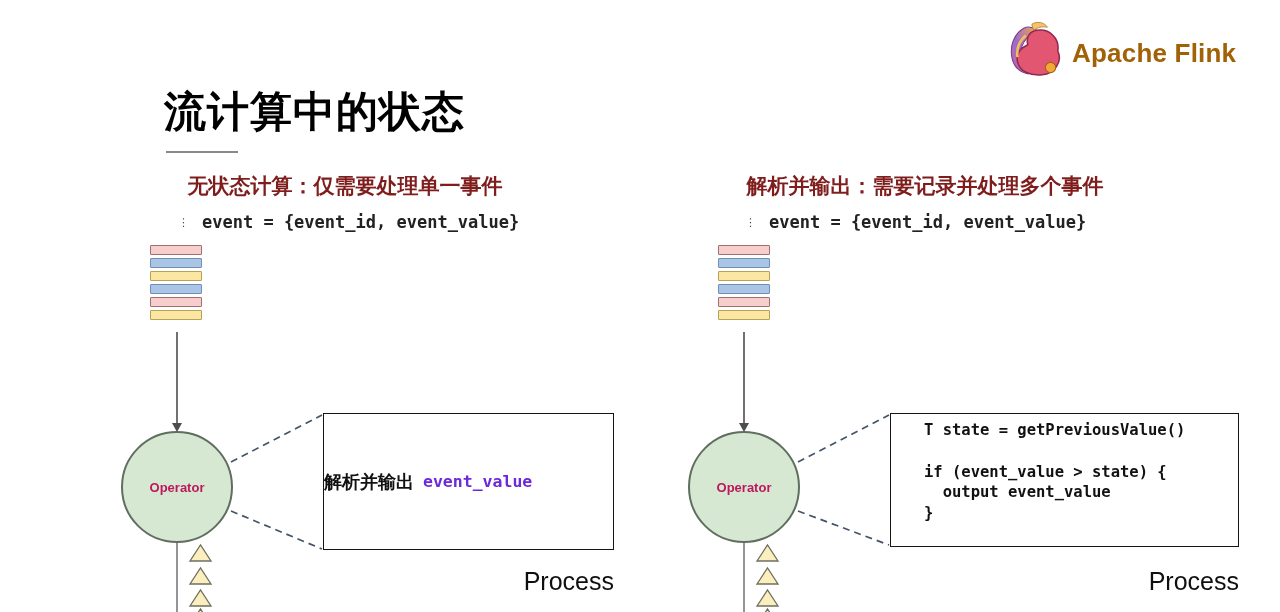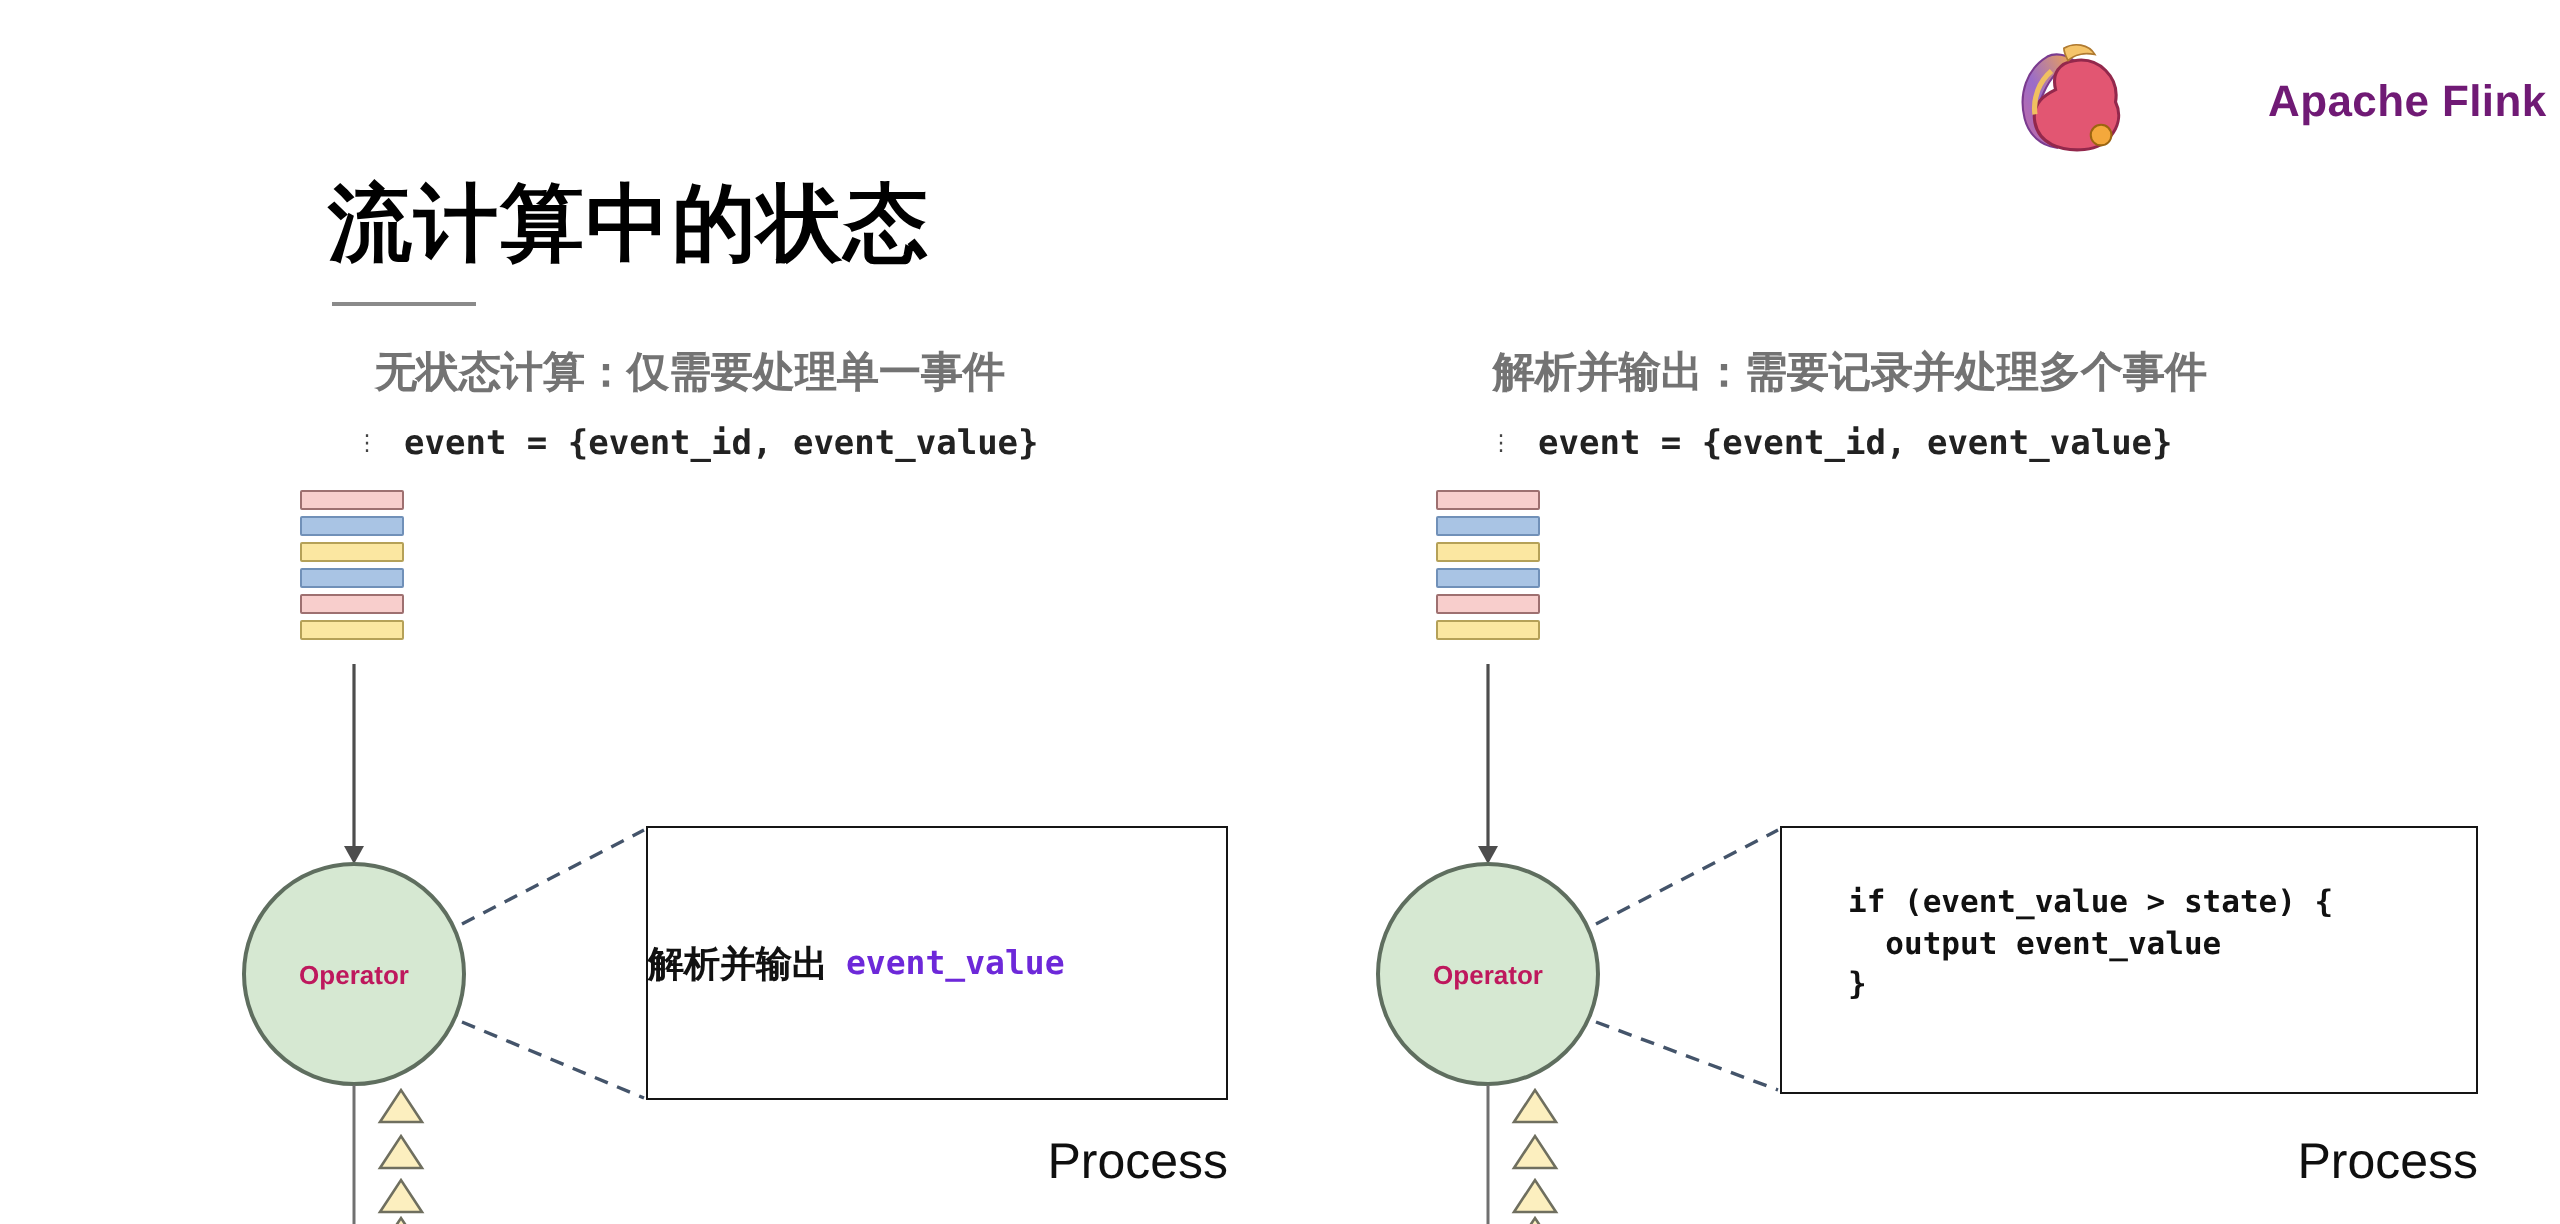--- a/index.html
+++ b/index.html
@@ -8,42 +8,42 @@
     position: relative;
     overflow: hidden;
     background: #ffffff;
     font-family: "Liberation Sans", sans-serif;
     color: #111;
   }
   .abs { position: absolute; }
 
   
   .brand-name {
-    left: 1134px; top: 38px;
-    font-size: 22px; font-weight: 700; color: #701a75;
+    left: 1072px; top: 38px;
+    font-size: 26px; font-weight: 700; color: #a16207;
     letter-spacing: 0.2px;
   }
   .logo { left: 1003px; top: 20px; width: 62px; height: 62px; }
 
   
   .page-title {
     left: 164px; top: 84px;
     font-size: 42px; font-weight: 900; color: #000;
     font-family: "DejaVu Sans", "Liberation Sans", sans-serif;
     letter-spacing: 1px;
   }
   .title-underline {
     left: 166px; top: 151px; width: 72px; height: 2px;
     background: #8a8a8a;
   }
 
   
   .subtitle {
     top: 172px; width: 410px; text-align: center;
-    font-size: 21px; font-weight: 600; color: #737373;
+    font-size: 21px; font-weight: 600; color: #7f1d1d;
   }
   .subtitle.left  { left: 140px; }
   .subtitle.right { left: 720px; }
 
   .event-row {
     top: 209px; height: 26px;
     display: flex; align-items: center; gap: 13px;
   }
   .event-row.left  { left: 178px; }
   .event-row.right { left: 745px; }
@@ -188,20 +188,21 @@
 
 <div class="abs operator-label left">Operator</div>
 <div class="abs operator-label right">Operator</div>
 
 <div class="abs output-box">
   <span class="box-text-cjk">解析并输出</span>
   <span class="box-text-code">event_value</span>
 </div>
 
 <div class="abs code-box">
+  <div class="code-line">T state = getPreviousValue()</div>
   <div class="code-line"></div>
   <div class="code-line">if (event_value &gt; state) {</div>
   <div class="code-line">  output event_value</div>
   <div class="code-line">}</div>
 </div>
 
 <div class="abs process-label left">Process</div>
 <div class="abs process-label right">Process</div>
 
 </body></html>

